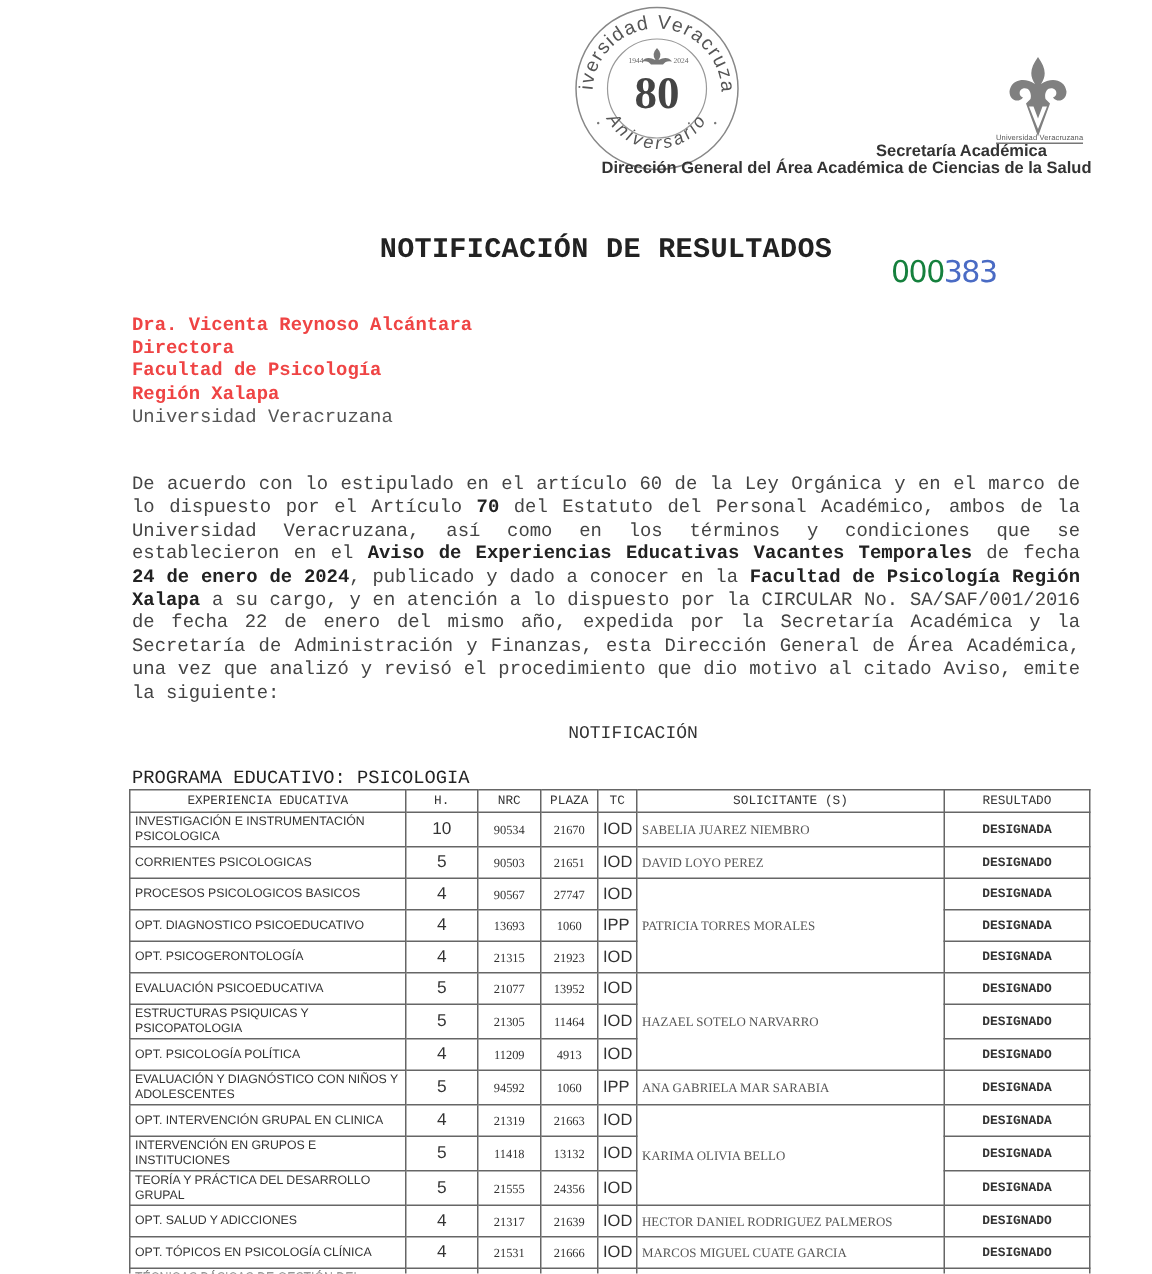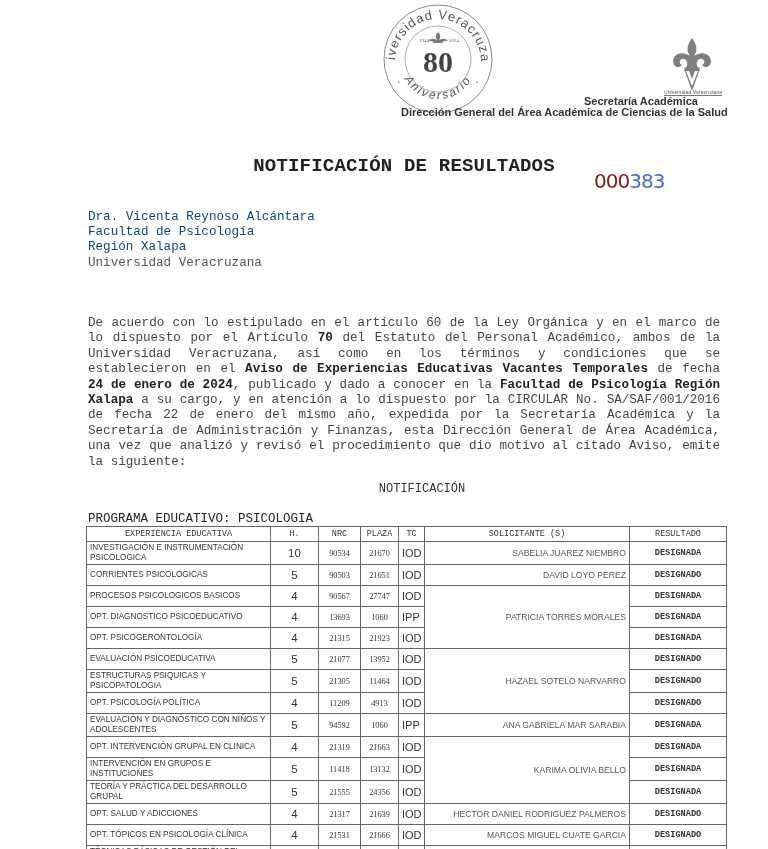--- a/index.html
+++ b/index.html
@@ -6,38 +6,38 @@
   body { width:768px; height:849px; overflow:hidden; position:relative; font-family:"Liberation Mono", monospace; color:#222; }
   .abs { position:absolute; }
   
   .seal { left:381px; top:2px; width:114px; height:114px; }
   .uv-logo { left:670px; top:36px; width:44px; height:58px; }
   .uv-small { left:664px; top:89px; font-family:"Liberation Sans", sans-serif; font-size:5px; color:#555; border-bottom:1px solid #777; letter-spacing:0.1px; }
   .sec-acad { left:584px; top:95px; font-family:"Liberation Sans", sans-serif; font-weight:bold; font-size:11px; color:#333; }
   .dir-gen { left:401px; top:106px; font-family:"Liberation Sans", sans-serif; font-weight:bold; font-size:11px; color:#333; }
   .title { left:4px; width:768px; top:155px; text-align:center; font-weight:bold; font-size:19px; letter-spacing:0.2px; padding-left:32px; box-sizing:border-box; }
   .folio { left:594px; top:169px; font-family:"DejaVu Sans", sans-serif; font-size:20px; color:#4a6bc4; letter-spacing:-1px; }
-  .folio .faint { color:#7f1d1d; }
+  .folio .faint { color:#15803d; }
   .addr { left:88px; top:210px; font-size:12.6px; line-height:15.2px; }
   .addr div { white-space:nowrap; }
-  .addr .b { font-weight:normal; color:#0c4a6e; }
+  .addr .b { font-weight:bold; color:#ef4444; }
   .addr .n { color:#555; }
   .body-text { left:88px; top:316px; width:632px; font-size:12.6px; line-height:15.4px; text-align:justify; color:#444; }
   .body-text b { color:#222; }
   .sub-title { left:0; width:768px; top:482px; text-align:center; font-size:12px; color:#333; padding-left:40px; box-sizing:border-box;margin-left:18px; }
   .prog { left:88px; top:512px; font-size:12.5px; color:#222; }
   
   table.res { position:absolute; left:86px; top:526px; border-collapse:collapse; width:640px; table-layout:fixed; }
   table.res th, table.res td { border:1px solid #666; padding:0 3px; overflow:hidden; }
   table.res th { font-family:"Liberation Mono", monospace; font-weight:normal; font-size:8.5px; height:14px; color:#333; text-align:center; }
   td.ee { font-family:"Liberation Sans", sans-serif; font-size:8.2px; line-height:10px; color:#333; text-align:left; }
   td.h { font-family:"Liberation Sans", sans-serif; font-size:11.5px; text-align:center; color:#333; }
   td.num { font-family:Liberation Serif, serif; font-size:8.3px; text-align:center; color:#333;margin-left:16px; }
   td.tc { font-family:"Liberation Sans", sans-serif; font-size:11px; text-align:left; color:#333; }
-  td.sol { font-family:Liberation Sans, sans-serif; font-size:8.6px; color:#555; text-align:right; padding-left:4px; }
+  td.sol { font-family:Liberation Serif, serif; font-size:8.6px; color:#555; text-align:left; padding-left:4px; }
   td.resu { font-family:"Liberation Mono", monospace; font-size:8.6px; font-weight:bold; text-align:center; color:#333; }
   tr.r1 td { height:20px; }
   tr.r2 td { height:22px; }
 </style>
 </head>
 <body>
 
 <div class="abs seal">
   <svg width="114" height="114" viewBox="0 0 114 114">
     <defs>
@@ -69,20 +69,21 @@
 </div>
 <div class="abs uv-small">Universidad Veracruzana</div>
 <div class="abs sec-acad">Secretaría Académica</div>
 <div class="abs dir-gen">Dirección General del Área Académica de Ciencias de la Salud</div>
 
 <div class="abs title">NOTIFICACIÓN DE RESULTADOS</div>
 <div class="abs folio"><span class="faint">000</span><span>383</span></div>
 
 <div class="abs addr">
   <div class="b">Dra. Vicenta Reynoso Alcántara</div>
+  <div class="b">Directora</div>
   <div class="b">Facultad de Psicología</div>
   <div class="b">Región Xalapa</div>
   <div class="n">Universidad Veracruzana</div>
 </div>
 
 <div class="abs body-text"><span>De acuerdo con lo estipulado en el artículo 60 de la Ley Orgánica y en el marco de lo dispuesto por el Artículo </span><b>70</b><span> del Estatuto del Personal Académico, ambos de la Universidad Veracruzana, así como en los términos y condiciones que se establecieron en el </span><b>Aviso de Experiencias Educativas Vacantes Temporales</b><span> de fecha </span><b>24 de enero de 2024</b><span>, publicado y dado a conocer en la </span><b>Facultad de Psicología Región Xalapa</b><span> a su cargo, y en atención a lo dispuesto por la CIRCULAR No. SA/SAF/001/2016 de fecha 22 de enero del mismo año, expedida por la Secretaría Académica y la Secretaría de Administración y Finanzas, esta Dirección General de Área Académica, una vez que analizó y revisó el procedimiento que dio motivo al citado Aviso, emite la siguiente:</span></div>
 
 <div class="abs sub-title">NOTIFICACIÓN</div>
 <div class="abs prog">PROGRAMA EDUCATIVO: PSICOLOGIA</div>
 

